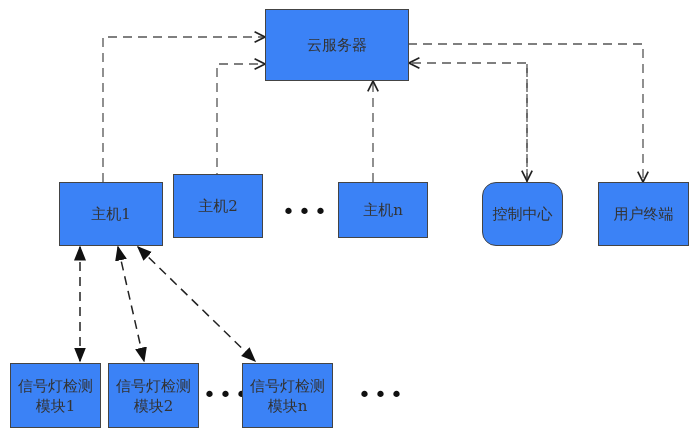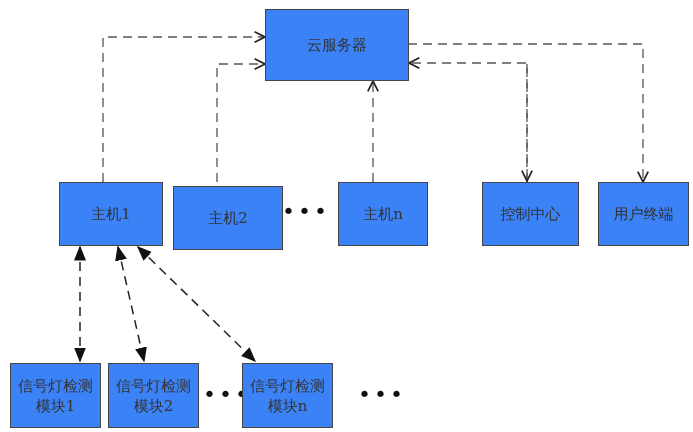--- a/index.html
+++ b/index.html
@@ -35,29 +35,29 @@
   </g>
 </svg>
 
 <div class="box" style="left:265px;top:9px;width:144px;height:72px;">
     <span>云服务器</span>
   </div>
 
 <div class="box" style="left:59px;top:182px;width:104px;height:64px;">
     <span>主机1</span>
   </div>
-<div class="box" style="left:173px;top:186px;width:110px;height:64px;">
+<div class="box" style="left:173px;top:174px;width:90px;height:64px;">
     <span>主机2</span>
   </div>
 <div class="dots" style="left:282px;top:199px;">•••</div>
-<div class="box" style="left:338px;top:182px;width:90px;height:64px;">
+<div class="box" style="left:338px;top:182px;width:90px;height:56px;">
     <span>主机n</span>
   </div>
 
-<div class="box" style="left:482px;top:182px;width:97px;height:64px;">
+<div class="box" style="left:482px;top:182px;width:81px;height:64px;border-radius:14px;">
     <span>控制中心</span>
   </div>
 <div class="box" style="left:598px;top:182px;width:91px;height:64px;justify-content:center;">
     <span>用户终端</span>
   </div>
 
 <div class="box" style="left:10px;top:363px;width:91px;height:65px;flex-direction:column;">
     <span>信号灯检测</span>
     <span>模块1</span>
   </div>

